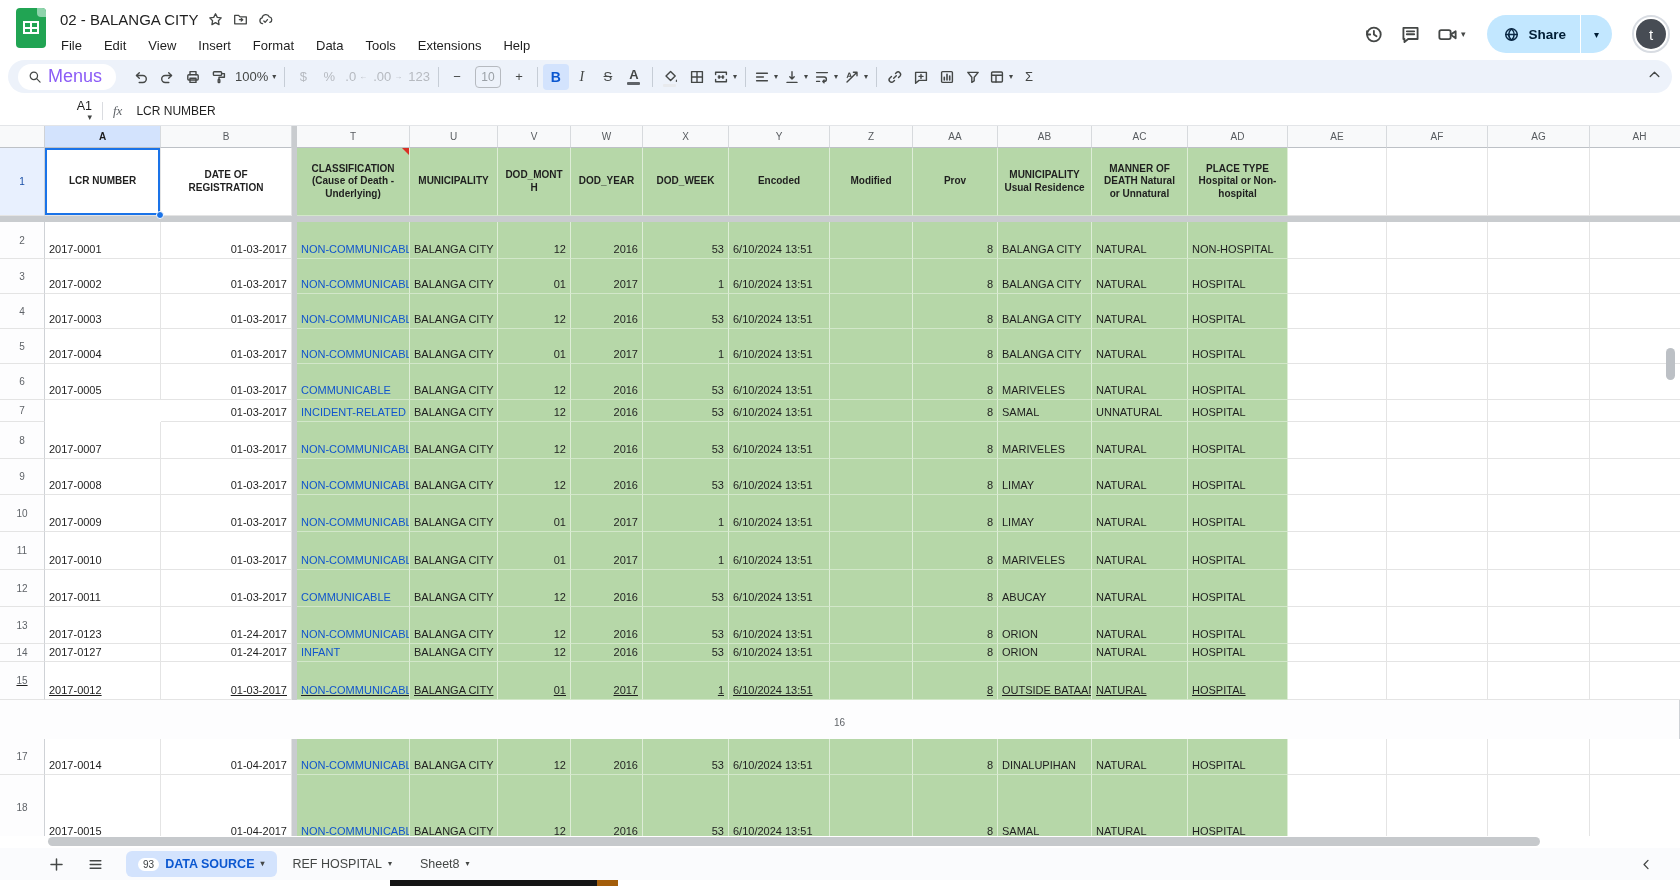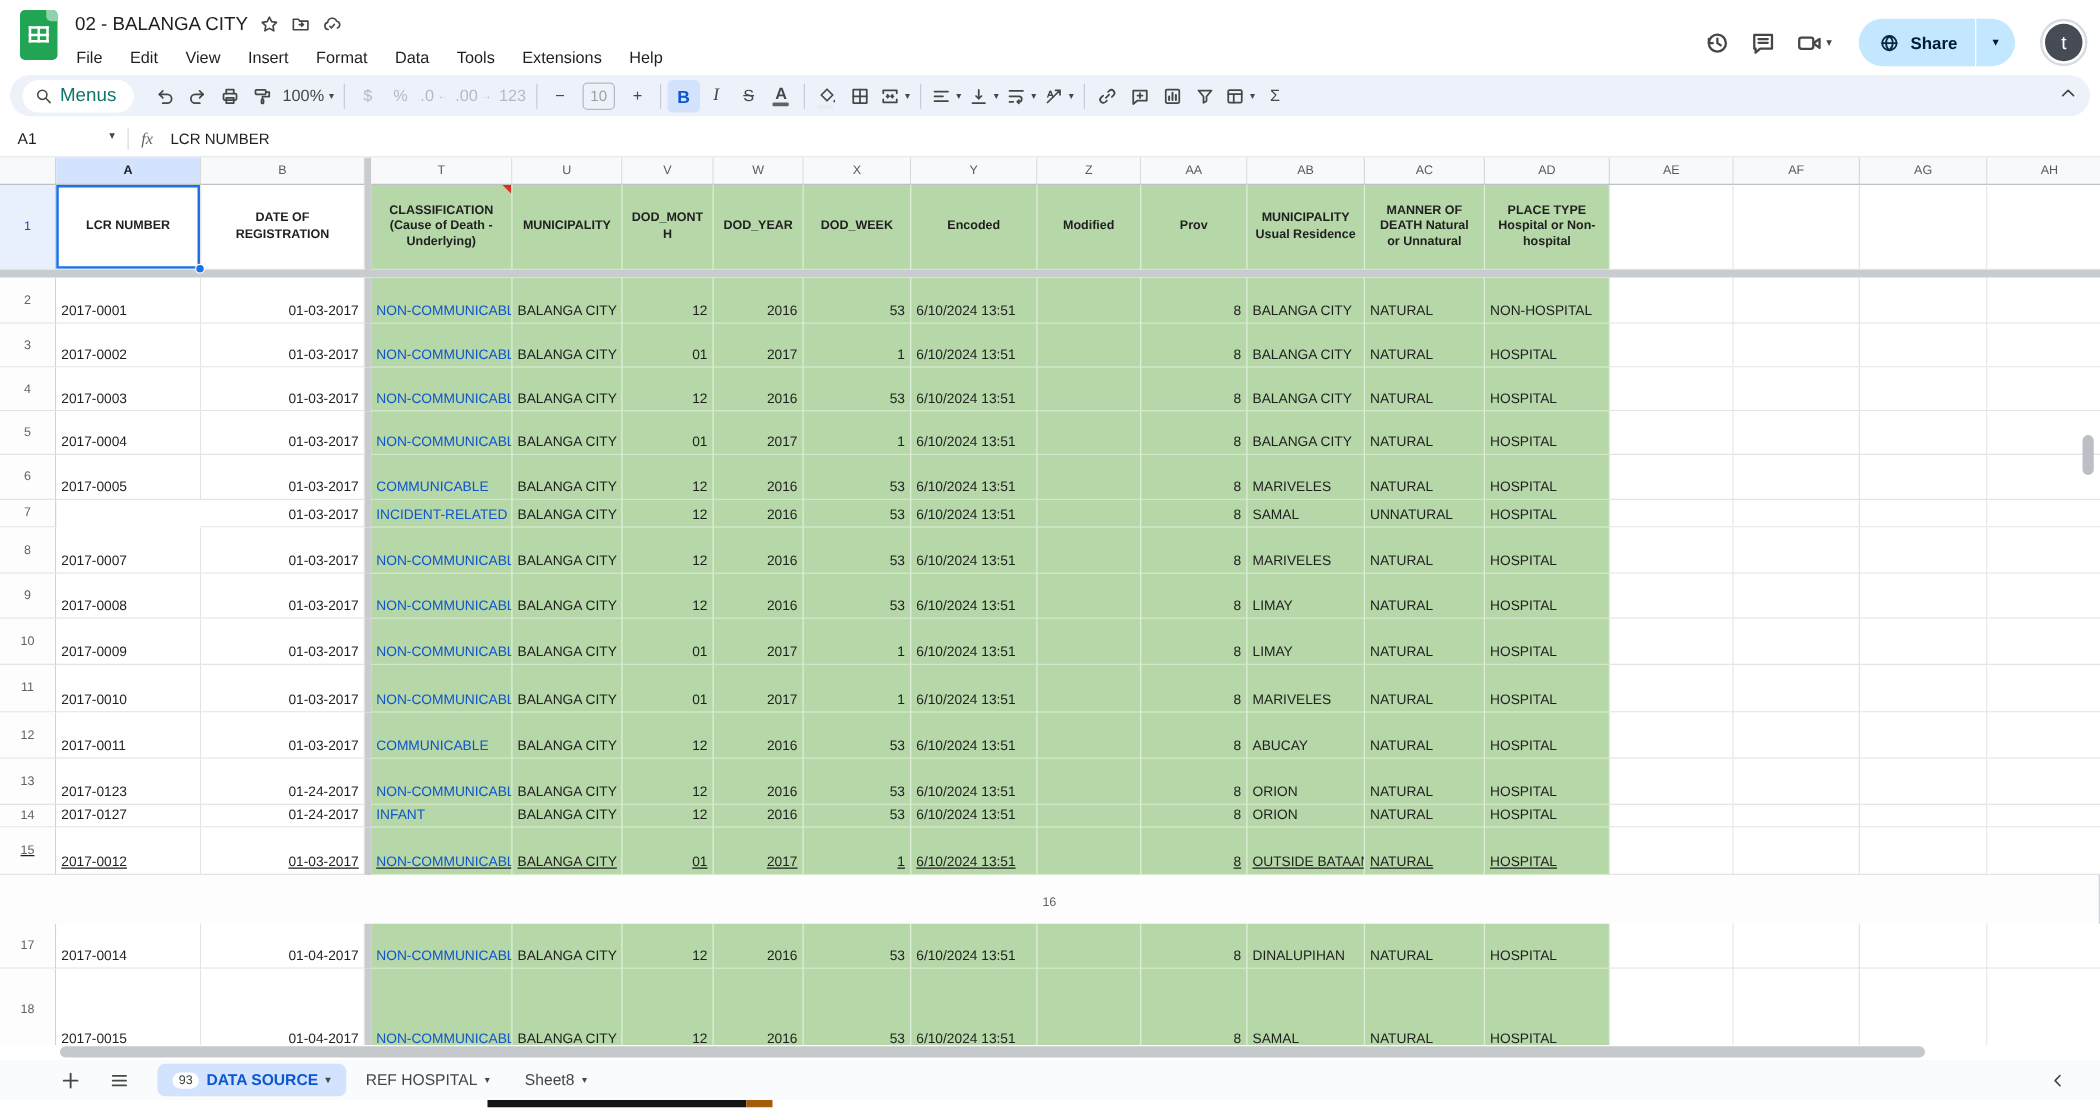--- a/index.html
+++ b/index.html
@@ -40,41 +40,41 @@
   .share-caret { padding:0 13px; font-size:10px; color:#001d35; }
   .avatar { width:30px; height:30px; border-radius:50%; background:#474c54; color:#fff;
     display:flex; align-items:center; justify-content:center; font-size:15px; margin-left:8px;
     outline:2px solid #d8dce2; outline-offset:2px; }
 
   
   .toolbarwrap { height:38px; padding:2px 8px 0; }
   .toolbar { height:33px; background:#edf2fa; border-radius:17px; display:flex; align-items:center; padding:0 10px; }
   .menus-pill { display:flex; align-items:center; gap:6px; background:#fff; border-radius:15px; height:26px; padding:0 14px 0 10px; margin-right:12px; }
   .menus-pill svg { width:14px; height:14px; color:#444746; }
-  .menus-label { font-size:15px; color:#0f766e; }
+  .menus-label { font-size:18px; color:#8b5cf6; }
   .tb-btn { display:flex; align-items:center; justify-content:center; min-width:26px; height:26px; border-radius:4px; color:#444746; font-size:13px; gap:2px; padding:0 3px; cursor:default; position:relative; }
   .tb-btn svg { width:16px; height:16px; }
   .tb-btn.disabled { color:#b6bac0; }
   .tb-btn.active { background:#d3e3fd; color:#0b57d0; }
   .tb-sep { width:1px; height:20px; background:#c6cdd6; margin:0 5px; }
   .tb-text { font-size:13px; }
   .tb-b { font-weight:bold; font-size:14px; }
   .tb-i { font-style:italic; font-family:"Liberation Serif",serif; font-size:14px; }
   .tb-s { text-decoration:line-through; font-size:13px; }
   .tb-a { font-size:13px; font-weight:bold; line-height:1; display:flex; flex-direction:column; align-items:center; gap:1px; }
   .tb-a .bar { width:13px; height:3px; background:#5f6368; border-radius:1px; }
   .fontsize-box { width:26px; height:22px; border:1px solid #b6bac0; border-radius:4px; display:flex; align-items:center; justify-content:center; font-size:12px; color:#9aa0a6; margin:0 2px; }
   .sub-arrow { font-size:8px; margin-left:1px; }
   .tb-caret { font-size:8px; margin-left:2px; color:inherit; }
   .collapse { margin-left:auto; color:#444746; }
   .collapse svg { width:15px; height:15px; }
 
   
   .formulabar { height:30px; display:flex; align-items:center; border-bottom:1px solid #e3e5e8; padding-left:14px; }
-  .namebox { width:86px; display:flex; align-items:flex-start; justify-content:space-between; font-size:12.5px; color:#1f1f1f; padding-right:8px; }
+  .namebox { width:86px; display:flex; align-items:flex-end; justify-content:space-between; font-size:12.5px; color:#1f1f1f; padding-right:8px;flex-direction:column; }
   .fbar-sep { width:1px; height:18px; background:#dadce0; margin:0 10px 0 2px; }
   .fx { font-style:italic; font-family:"Liberation Serif",serif; color:#5f6368; font-size:13px; margin-right:14px; }
   .fcontent { font-size:12px; color:#1f1f1f; }
 
   
   .gridarea { position:relative; width:1680px; height:710px; overflow:hidden; }
   .colheads { display:flex; height:22px; }
   .corner { background:#f8f9fa; border-right:1px solid #cfd2d6; border-bottom:1px solid #bdc1c6; }
   .colhead { background:#f8f9fa; border-right:1px solid #d7dadd; border-bottom:1px solid #bdc1c6;
     display:flex; align-items:center; justify-content:center; font-size:10px; color:#575b5f; }

